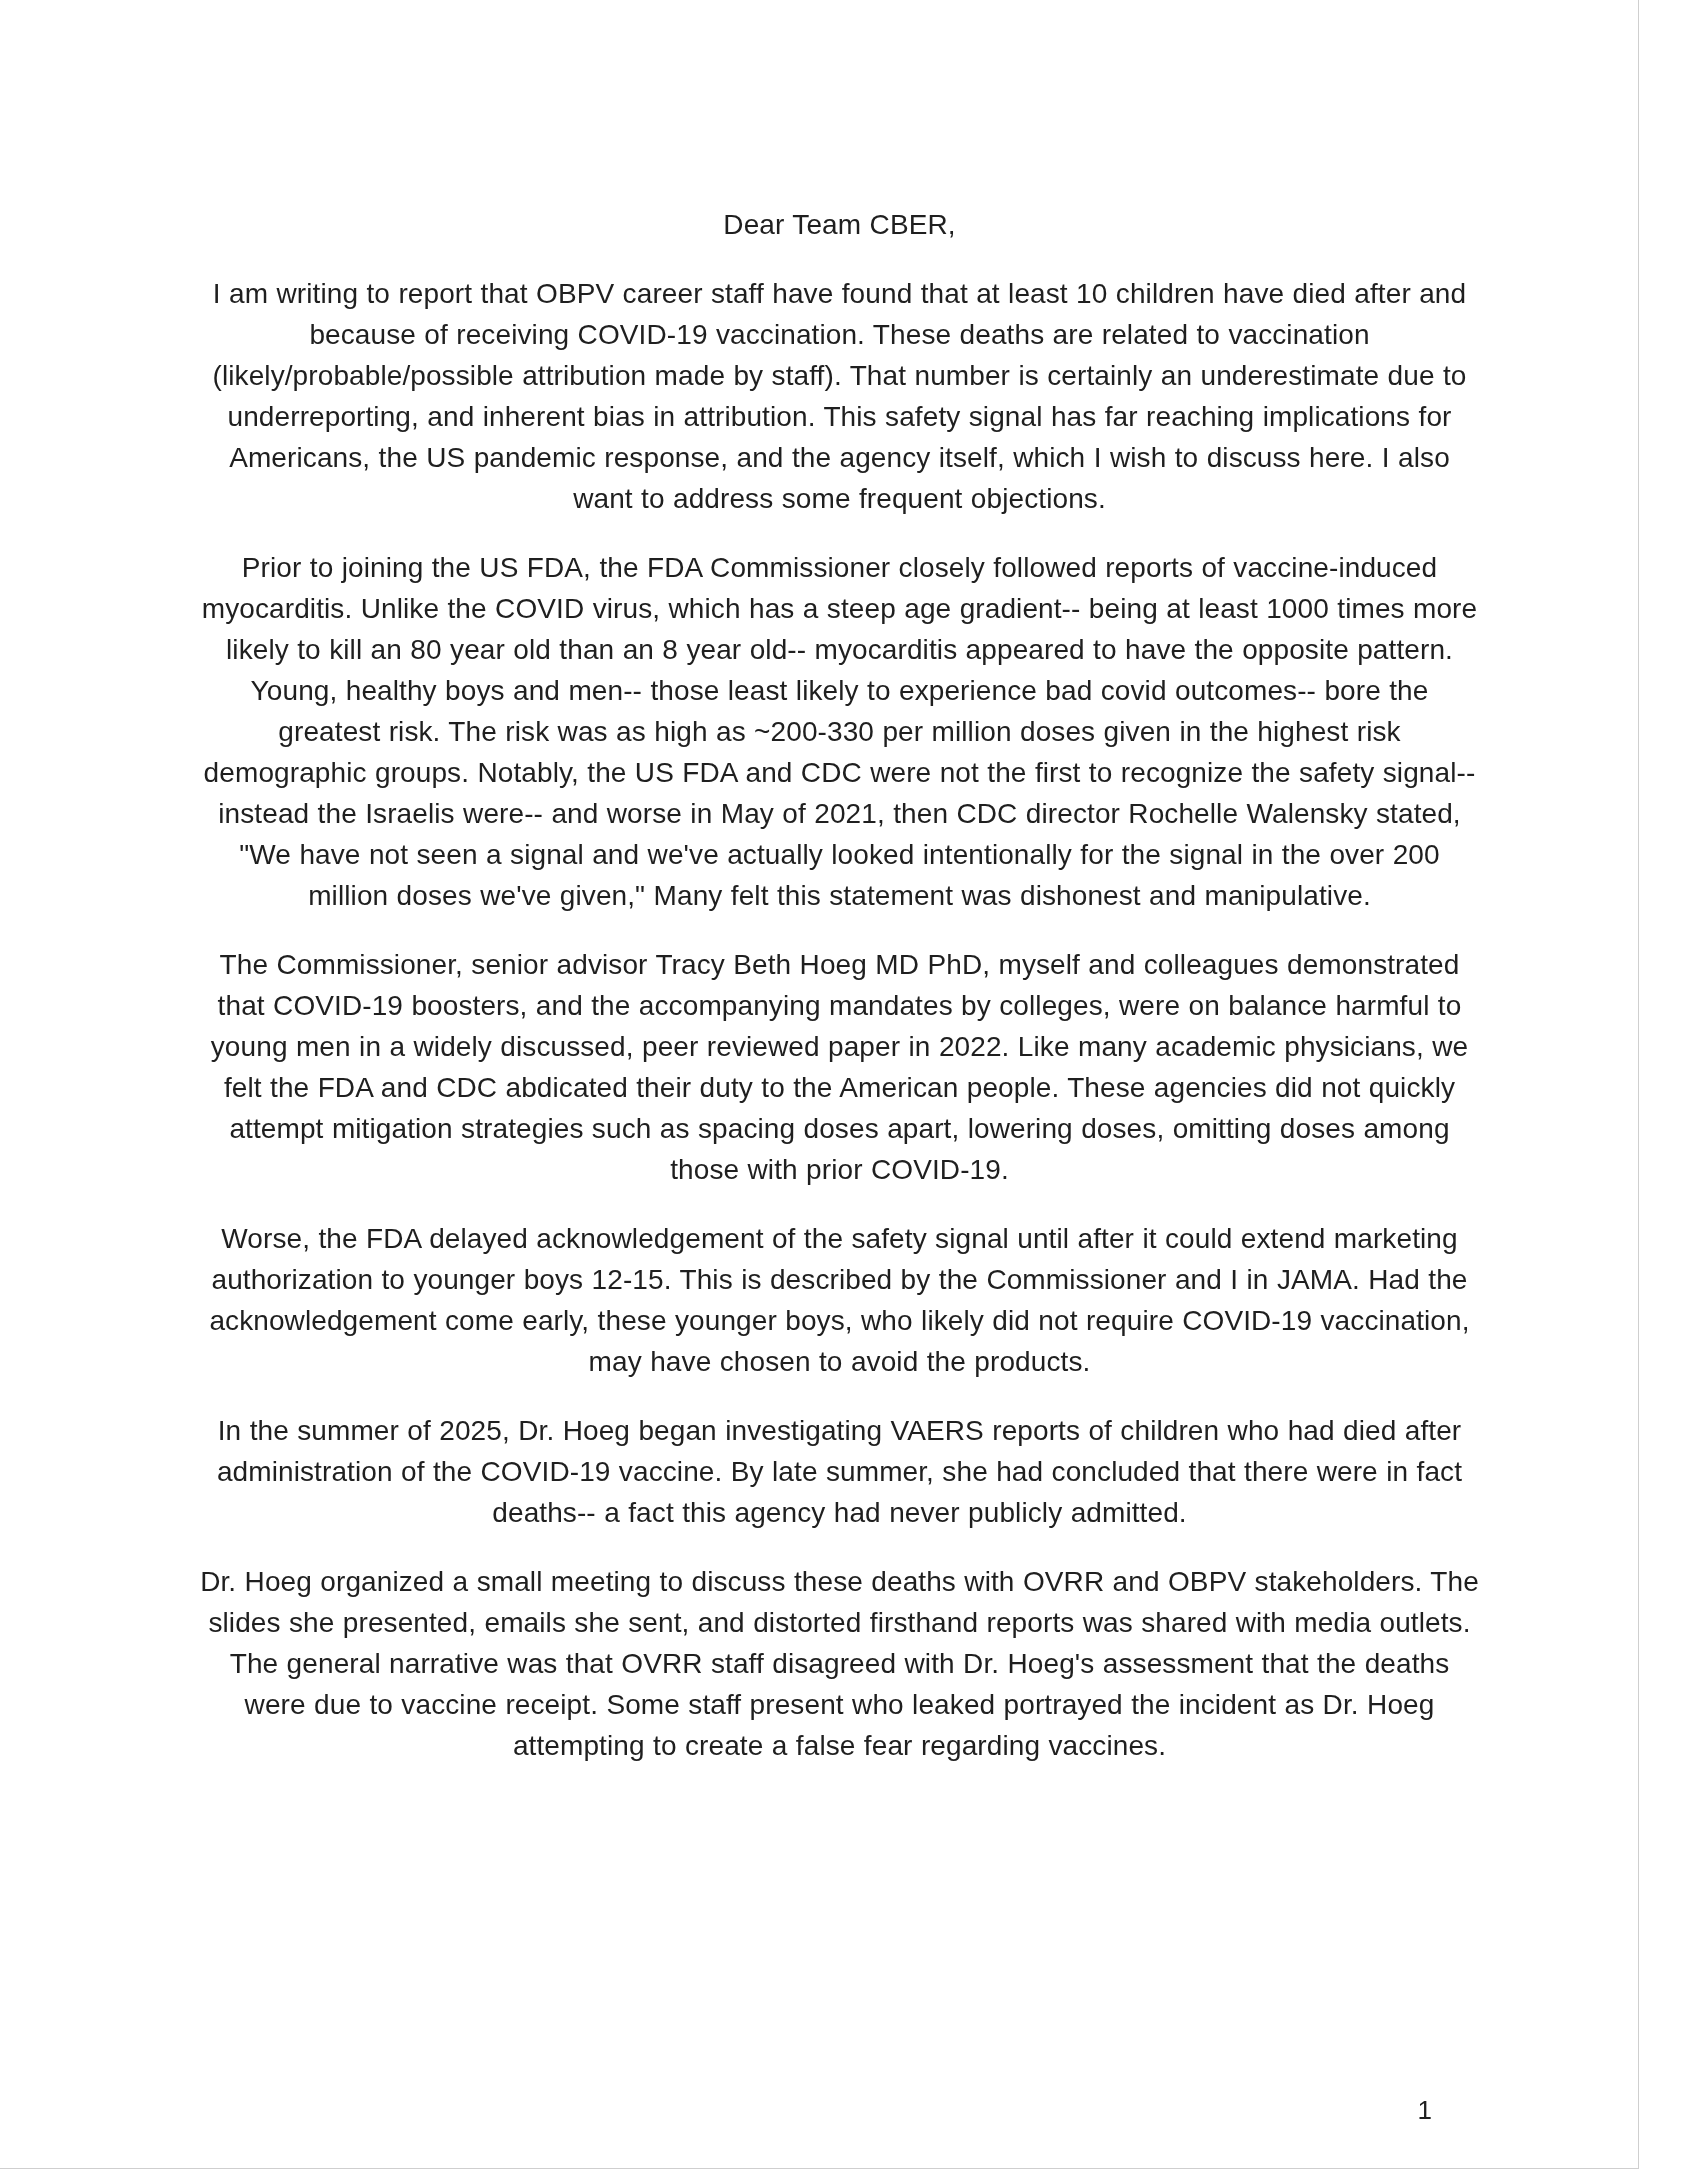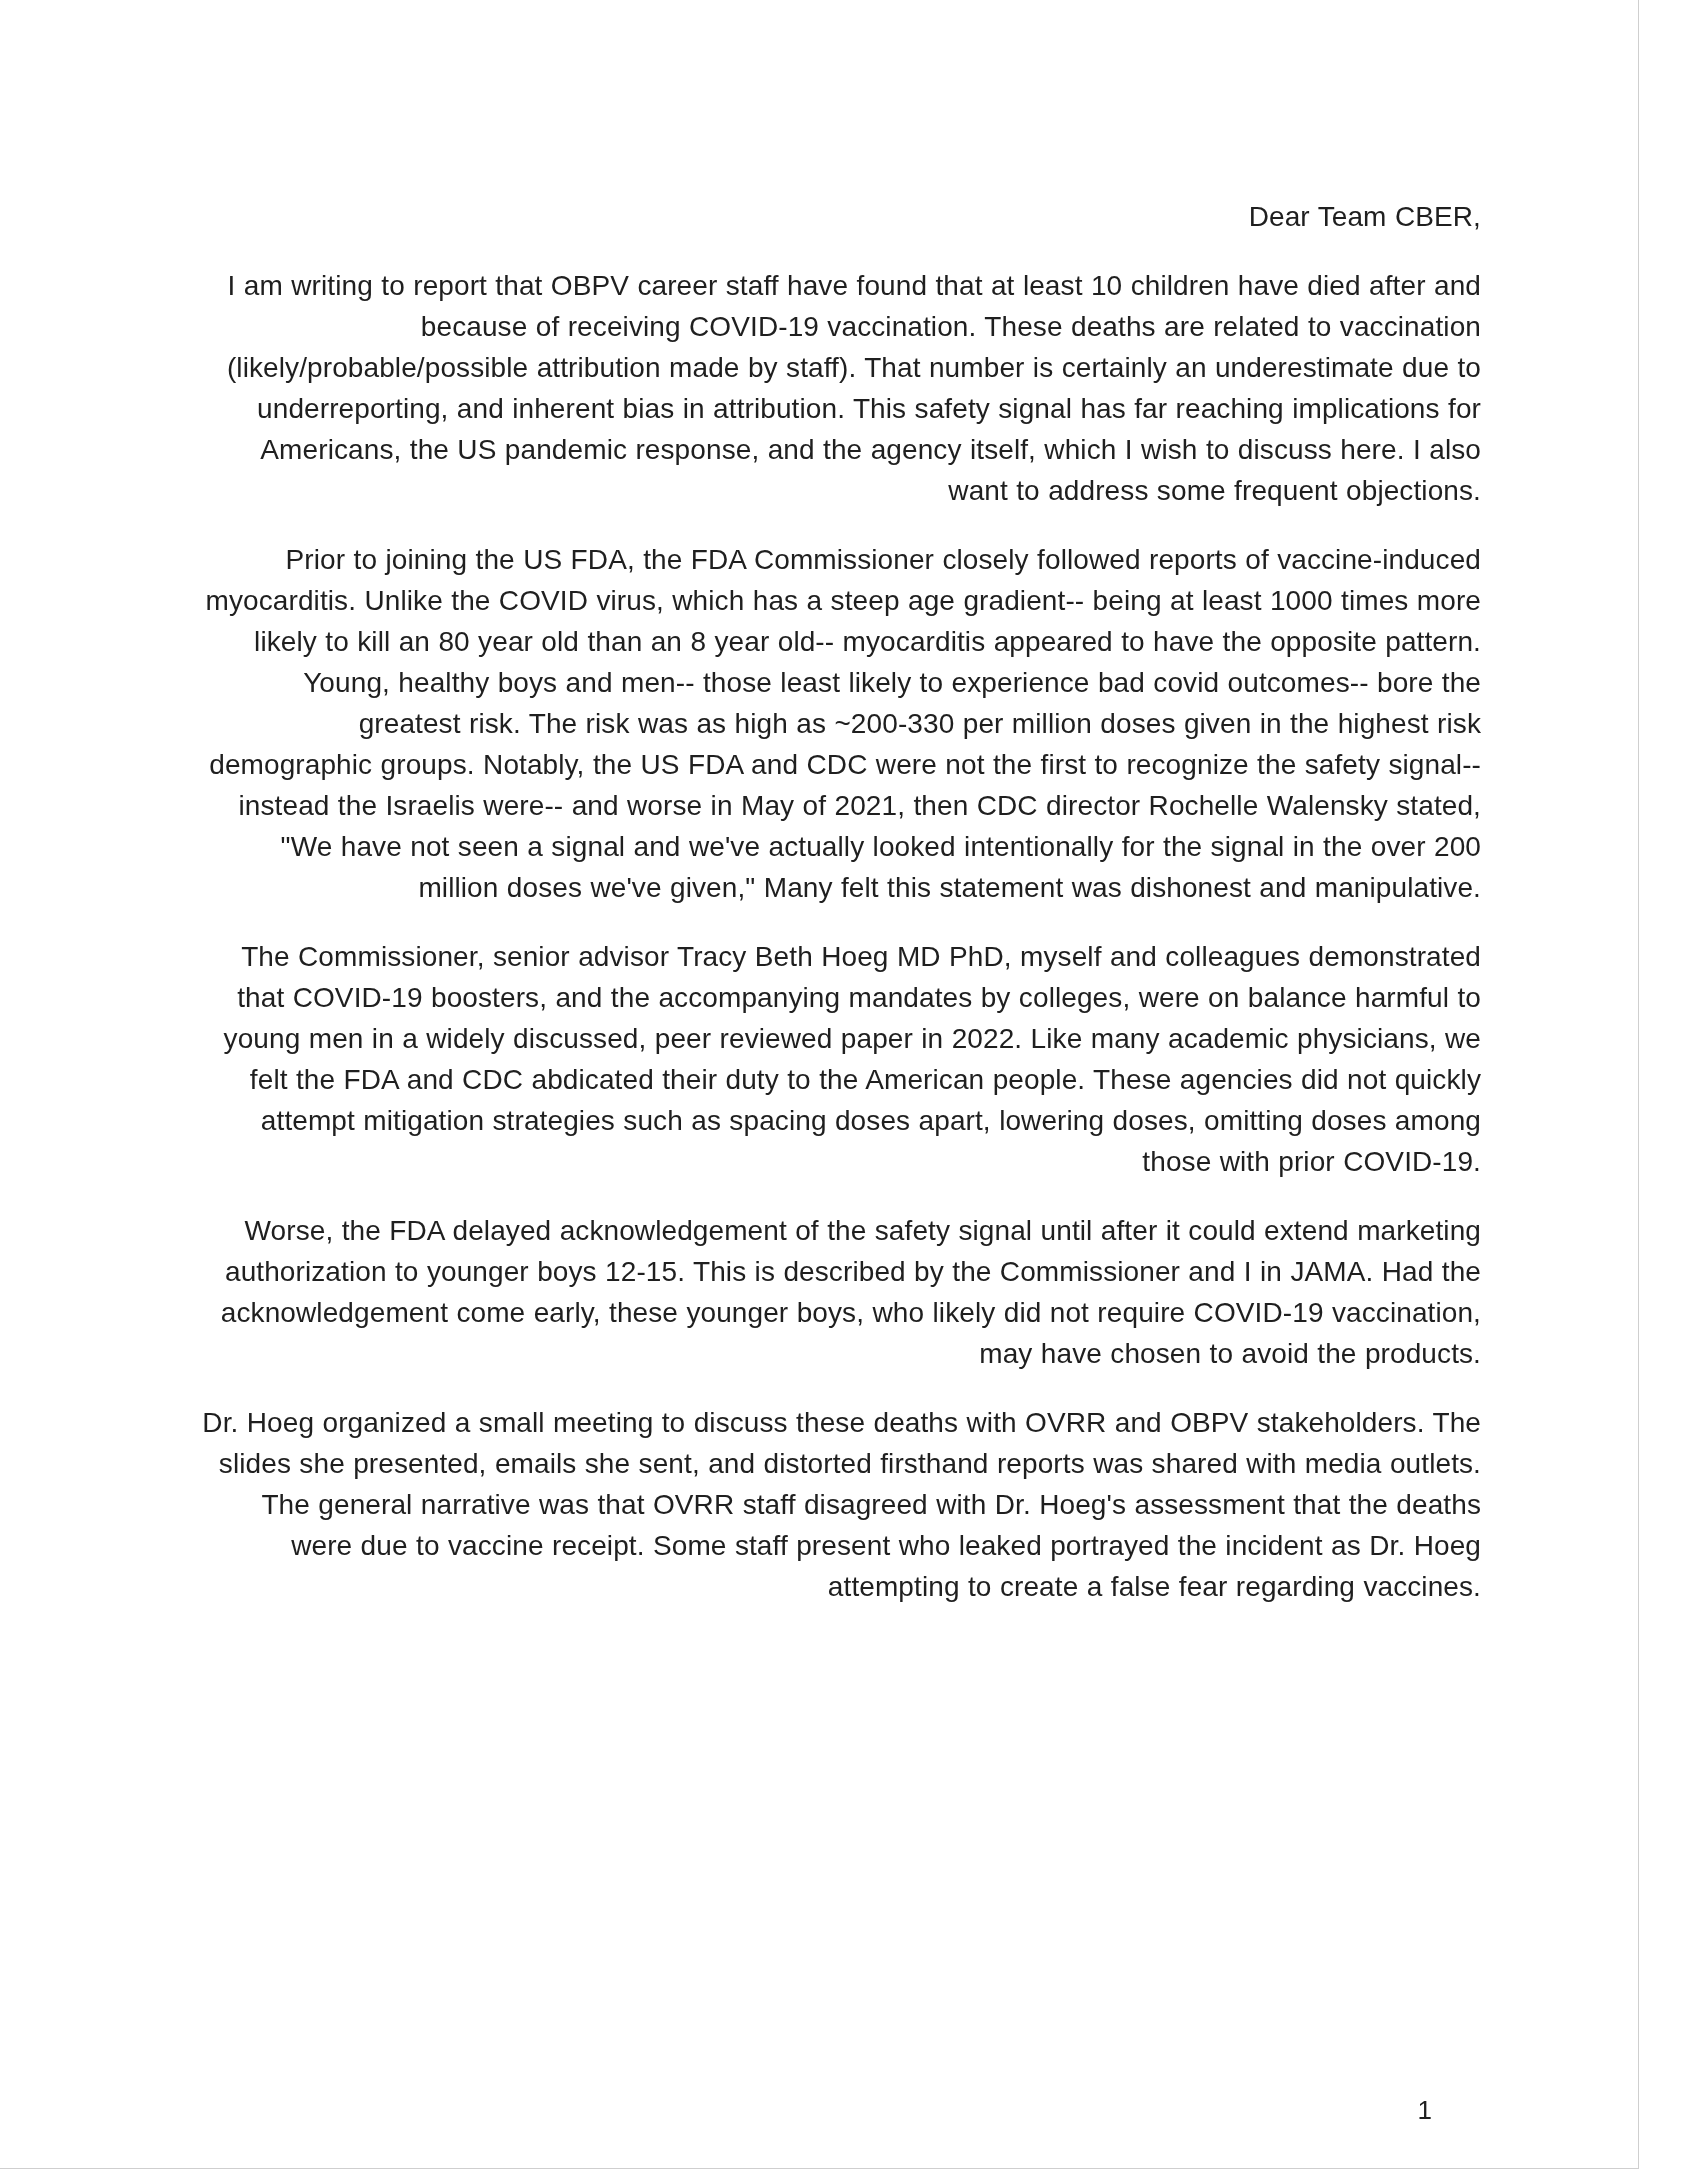--- a/index.html
+++ b/index.html
@@ -23,25 +23,25 @@
     border-bottom: 1px solid #cfcfcf;
     box-sizing: border-box;
   }
   .content {
     position: absolute;
     left: 198px;
     top: 192px;
     width: 1283px;
   }
   .content p {
-    margin: 4px 0 28px 0;
+    margin: 12px 0 28px 0;
     font-size: 28px;
     line-height: 41px;
     letter-spacing: 0.1px;
-    text-align: right;
+    text-align: center;
     word-spacing: 0.5px;
   }
   .page-number {
     position: absolute;
     top: 2095px;
     right: 206px;
     font-size: 26px;
     line-height: 30px;
     color: #1f1f1f;
   }
@@ -49,17 +49,18 @@
 </head>
 <body>
 
 <div class="page">
   <div class="content">
     <p>Dear Team CBER,</p>
     <p>I am writing to report that OBPV career staff have found that at least 10 children have died after and because of receiving COVID-19 vaccination. These deaths are related to vaccination (likely/probable/possible attribution made by staff). That number is certainly an underestimate due to underreporting, and inherent bias in attribution. This safety signal has far reaching implications for Americans, the US pandemic response, and the agency itself, which I wish to discuss here. I also want to address some frequent objections.</p>
     <p>Prior to joining the US FDA, the FDA Commissioner closely followed reports of vaccine-induced myocarditis. Unlike the COVID virus, which has a steep age gradient-- being at least 1000 times more likely to kill an 80 year old than an 8 year old-- myocarditis appeared to have the opposite pattern. Young, healthy boys and men-- those least likely to experience bad covid outcomes-- bore the greatest risk. The risk was as high as ~200-330 per million doses given in the highest risk demographic groups. Notably, the US FDA and CDC were not the first to recognize the safety signal-- instead the Israelis were-- and worse in May of 2021, then CDC director Rochelle Walensky stated, "We have not seen a signal and we've actually looked intentionally for the signal in the over 200 million doses we've given," Many felt this statement was dishonest and manipulative.</p>
     <p>The Commissioner, senior advisor Tracy Beth Hoeg MD PhD, myself and colleagues demonstrated that COVID-19 boosters, and the accompanying mandates by colleges, were on balance harmful to young men in a widely discussed, peer reviewed paper in 2022. Like many academic physicians, we felt the FDA and CDC abdicated their duty to the American people. These agencies did not quickly attempt mitigation strategies such as spacing doses apart, lowering doses, omitting doses among those with prior COVID-19.</p>
     <p>Worse, the FDA delayed acknowledgement of the safety signal until after it could extend marketing authorization to younger boys 12-15. This is described by the Commissioner and I in JAMA. Had the acknowledgement come early, these younger boys, who likely did not require COVID-19 vaccination, may have chosen to avoid the products.</p>
+    <p>In the summer of 2025, Dr. Hoeg began investigating VAERS reports of children who had died after administration of the COVID-19 vaccine. By late summer, she had concluded that there were in fact deaths-- a fact this agency had never publicly admitted.</p>
     <p>Dr. Hoeg organized a small meeting to discuss these deaths with OVRR and OBPV stakeholders. The slides she presented, emails she sent, and distorted firsthand reports was shared with media outlets. The general narrative was that OVRR staff disagreed with Dr. Hoeg's assessment that the deaths were due to vaccine receipt. Some staff present who leaked portrayed the incident as Dr. Hoeg attempting to create a false fear regarding vaccines.</p>
   </div>
   <div class="page-number">1</div>
 </div>
 
 
 </body></html>

